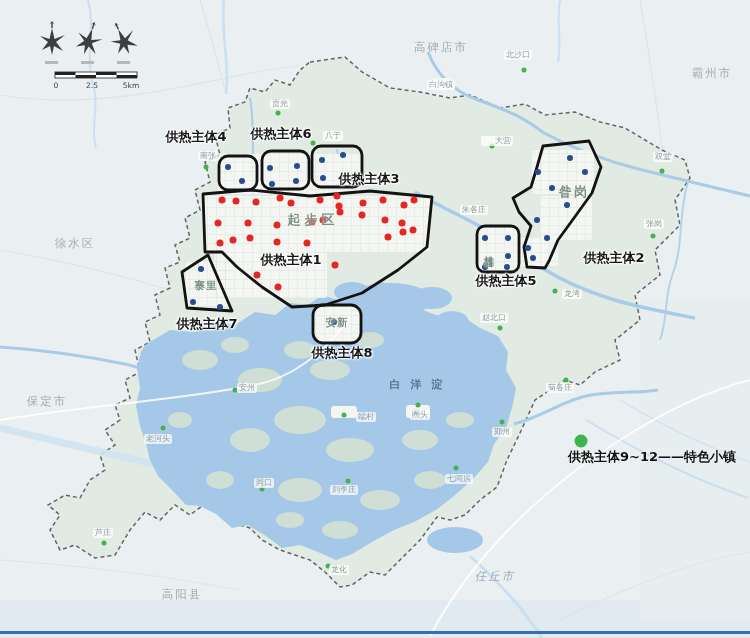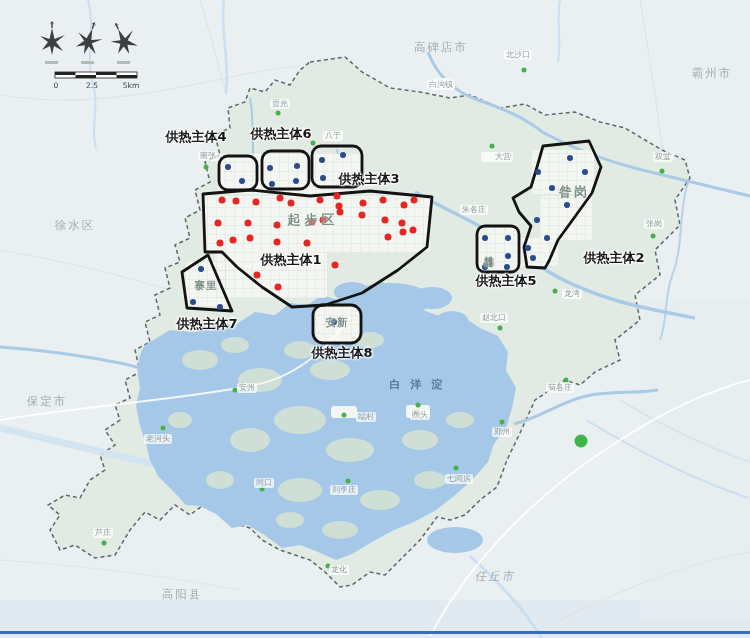--- a/index.html
+++ b/index.html
@@ -249,45 +249,46 @@
       <div class="dot dot-town" style="background: rgb(68, 177, 77); left: 566px; top: 380px;"></div>
       <div class="dot dot-town" style="background: rgb(68, 177, 77); left: 328px; top: 566px;"></div>
       <div class="dot dot-town" style="background: rgb(68, 177, 77); left: 104px; top: 543px;"></div>
     </div>
   <div id="label-layer">
     <div class="lake-label" style="left:421px;top:384px;">白洋淀</div>
     <span class="scale-tick" style="left:56px;">0</span>
     <span class="scale-tick" style="left:92px;">2.5</span>
     <span class="scale-tick" style="left:131px;">5km</span>
     <div class="legend-dot" style="background: rgb(60, 181, 74);"></div>
+    <div class="legend-label">供热主体9~12——特色小镇</div>
   <div class="lbl town-label" style="left: 518px; top: 55px;">北沙口</div>
       <div class="lbl town-label" style="left: 441px; top: 85px;">白沟镇</div>
       <div class="lbl town-label" style="left: 280px; top: 104px;">贾光</div>
       <div class="lbl town-label" style="left: 208px; top: 156px;">南张</div>
       <div class="lbl town-label" style="left: 333px; top: 136px;">八于</div>
-      <div class="lbl town-label" style="left: 497px; top: 157px; padding-left: 14px;">大营</div>
+      <div class="lbl town-label" style="left: 497px; top: 141px; padding-left: 14px;">大营</div>
       <div class="lbl town-label" style="left: 663px; top: 157px;">双堂</div>
       <div class="lbl town-label" style="left: 474px; top: 210px;">朱各庄</div>
       <div class="lbl town-label" style="left: 654px; top: 224px;">张岗</div>
       <div class="lbl town-label" style="left: 572px; top: 294px;">龙湾</div>
       <div class="lbl town-label" style="left: 494px; top: 318px;">赵北口</div>
       <div class="lbl town-label" style="left: 247px; top: 388px;">安州</div>
       <div class="lbl town-label" style="left: 158px; top: 439px;">老河头</div>
       <div class="lbl town-label" style="left: 366px; top: 397px; margin-top: 20px;">端村</div>
       <div class="lbl town-label" style="left: 420px; top: 415px;">圈头</div>
       <div class="lbl town-label" style="left: 264px; top: 483px;">同口</div>
       <div class="lbl town-label" style="left: 344px; top: 490px;">刘李庄</div>
       <div class="lbl town-label" style="left: 459px; top: 479px;">七间房</div>
       <div class="lbl town-label" style="left: 502px; top: 432px;">鄚州</div>
       <div class="lbl town-label" style="left: 560px; top: 388px;">苟各庄</div>
       <div class="lbl town-label" style="left: 339px; top: 570px;">龙化</div>
       <div class="lbl town-label" style="left: 103px; top: 533px;">芦庄</div>
       <div class="lbl city-label" style="left: 441px; top: 48px;">高碑店市</div>
       <div class="lbl city-label" style="left: 712px; top: 74px;">霸州市</div>
-      <div class="lbl city-label" style="left: 75px; top: 226px; text-align: right;">徐水区</div>
+      <div class="lbl city-label" style="left: 75px; top: 244px; text-align: right;">徐水区</div>
       <div class="lbl city-label" style="left: 47px; top: 402px;">保定市</div>
       <div class="lbl city-label" style="left: 182px; top: 595px;">高阳县</div>
       <div class="lbl city-label" style="left: 495px; top: 577px; font-style: italic;">任丘市</div>
       <div class="lbl zone-label" style="left: 291px; top: 259px;">供热主体1</div>
       <div class="lbl zone-label" style="left: 579px; top: 257px; margin-left: 35px;">供热主体2</div>
       <div class="lbl zone-label" style="left: 369px; top: 130px; margin-top: 48px;">供热主体3</div>
       <div class="lbl zone-label" style="left: 196px; top: 136px;">供热主体4</div>
       <div class="lbl zone-label" style="left: 500px; top: 280px; padding-left: 12px;">供热主体5</div>
       <div class="lbl zone-label" style="left: 281px; top: 133px;">供热主体6</div>
       <div class="lbl zone-label" style="left: 207px; top: 323px;">供热主体7</div>

